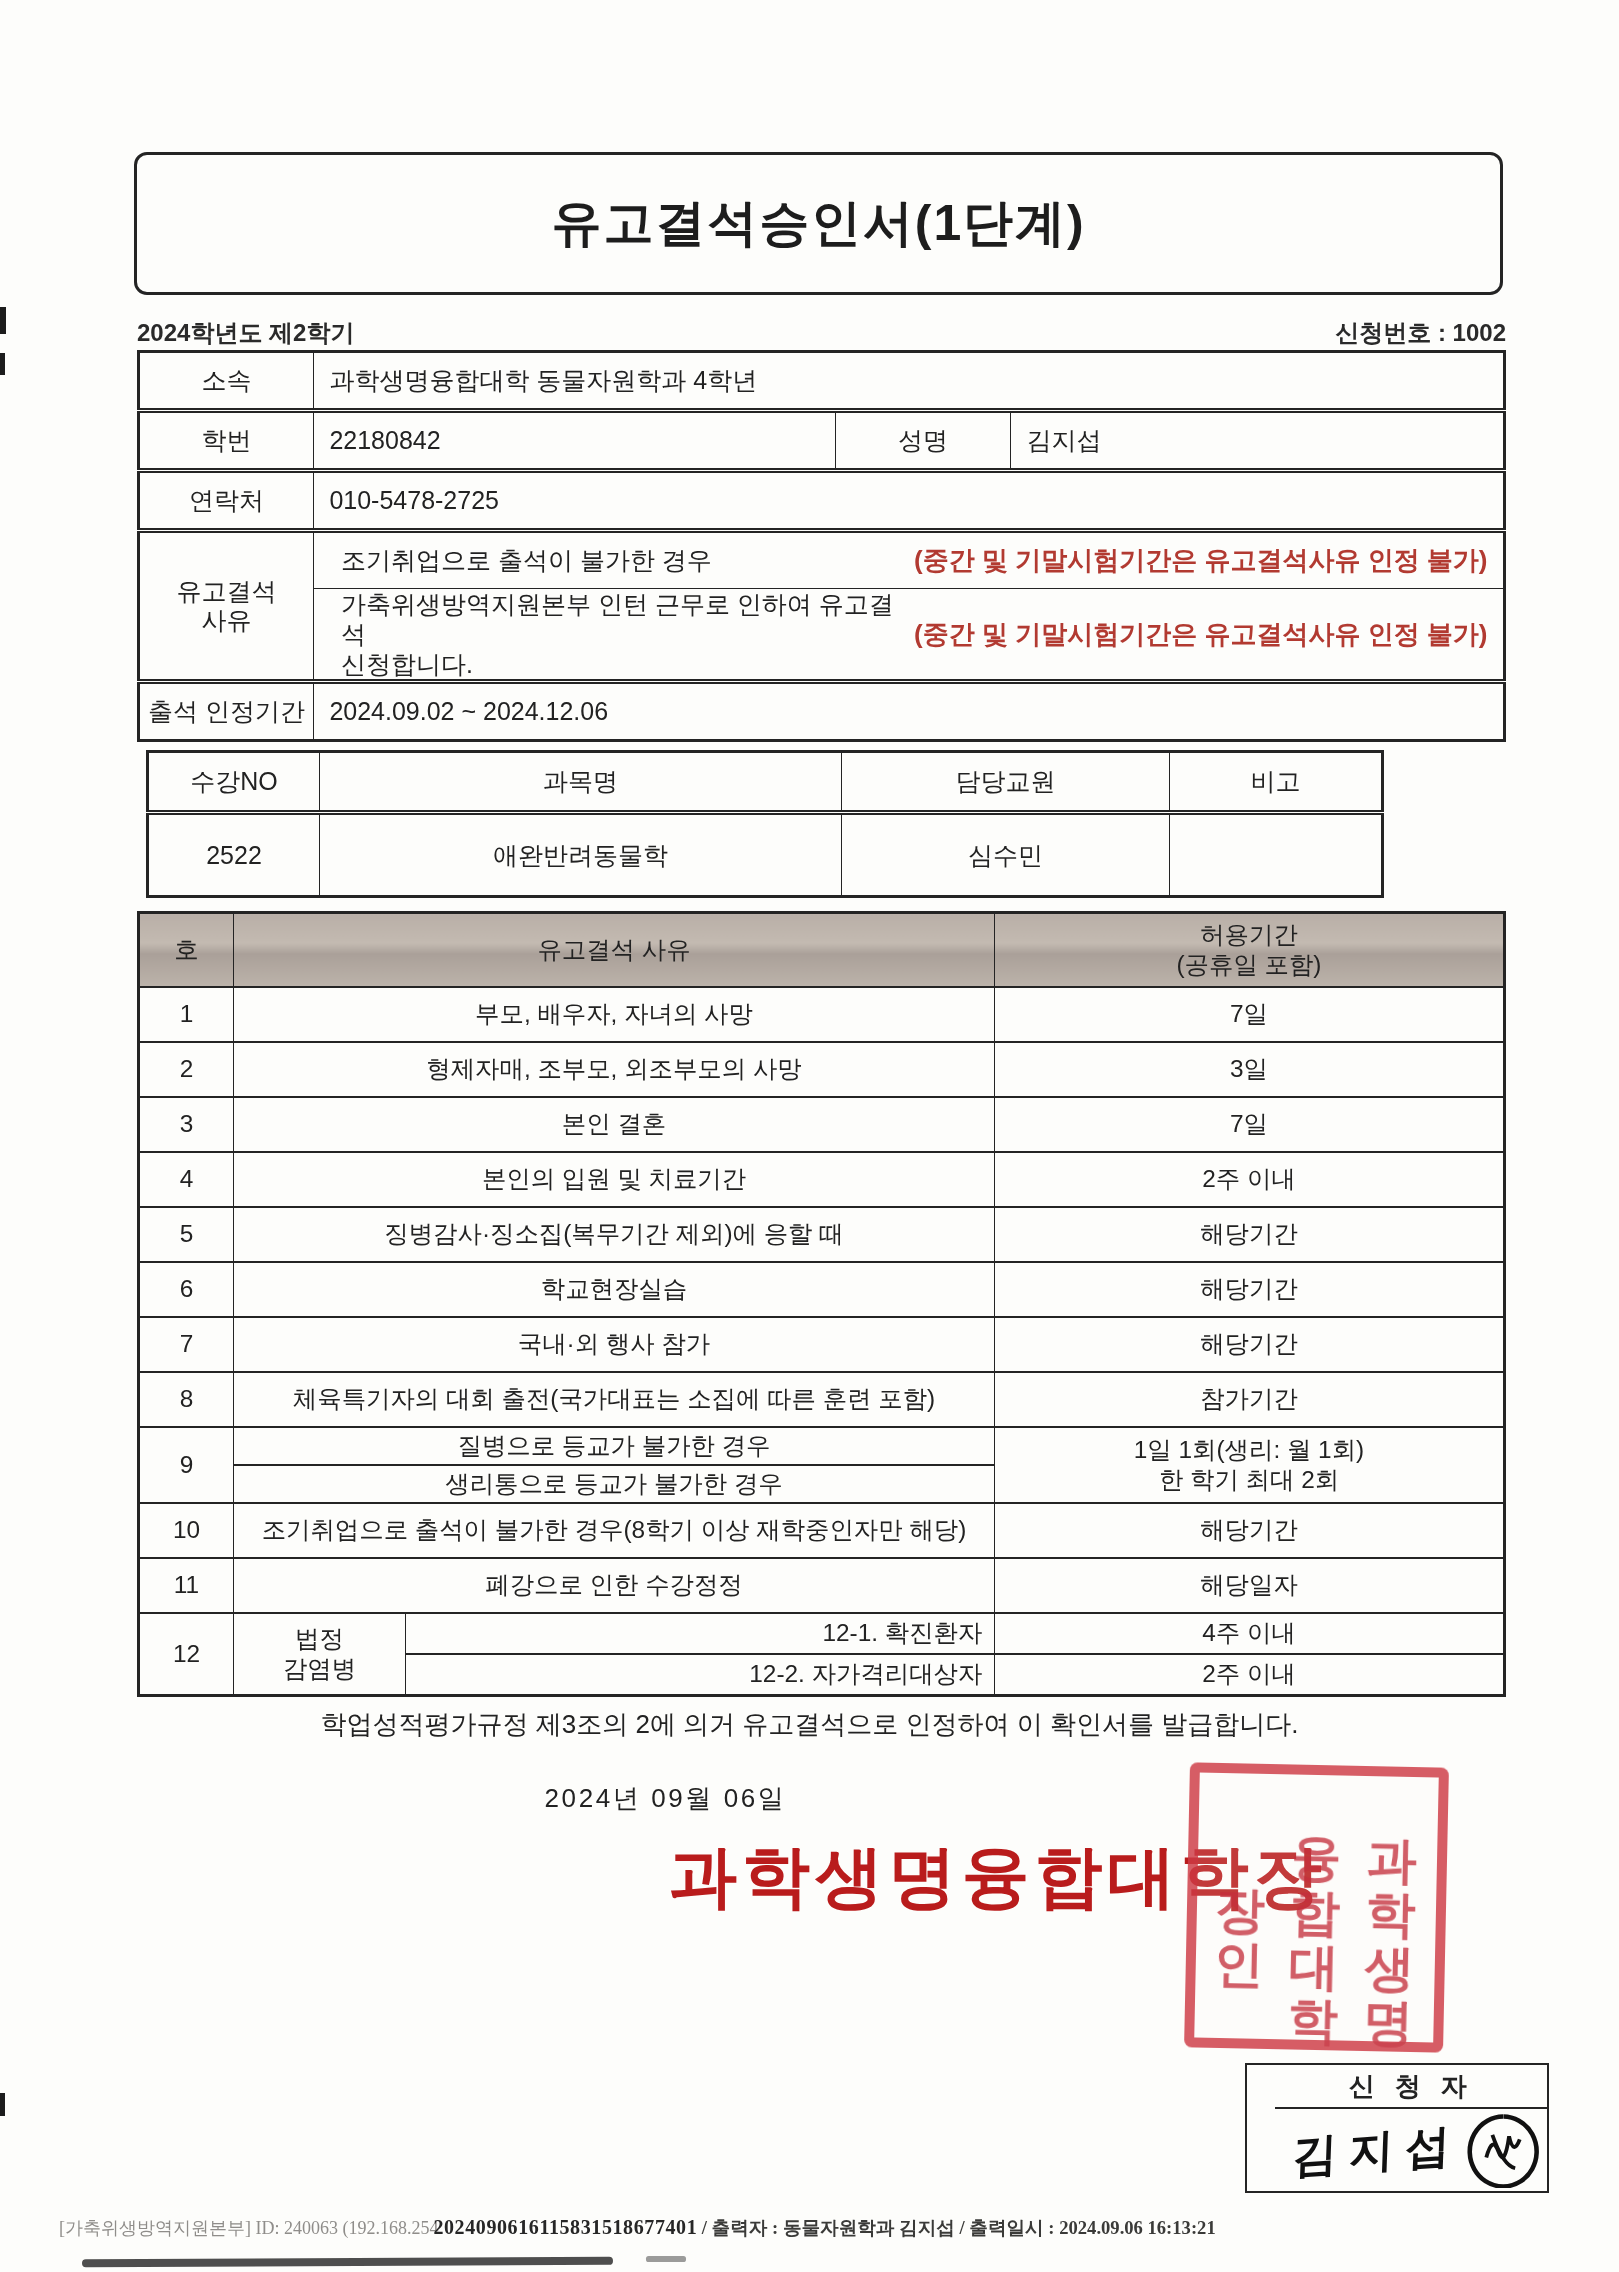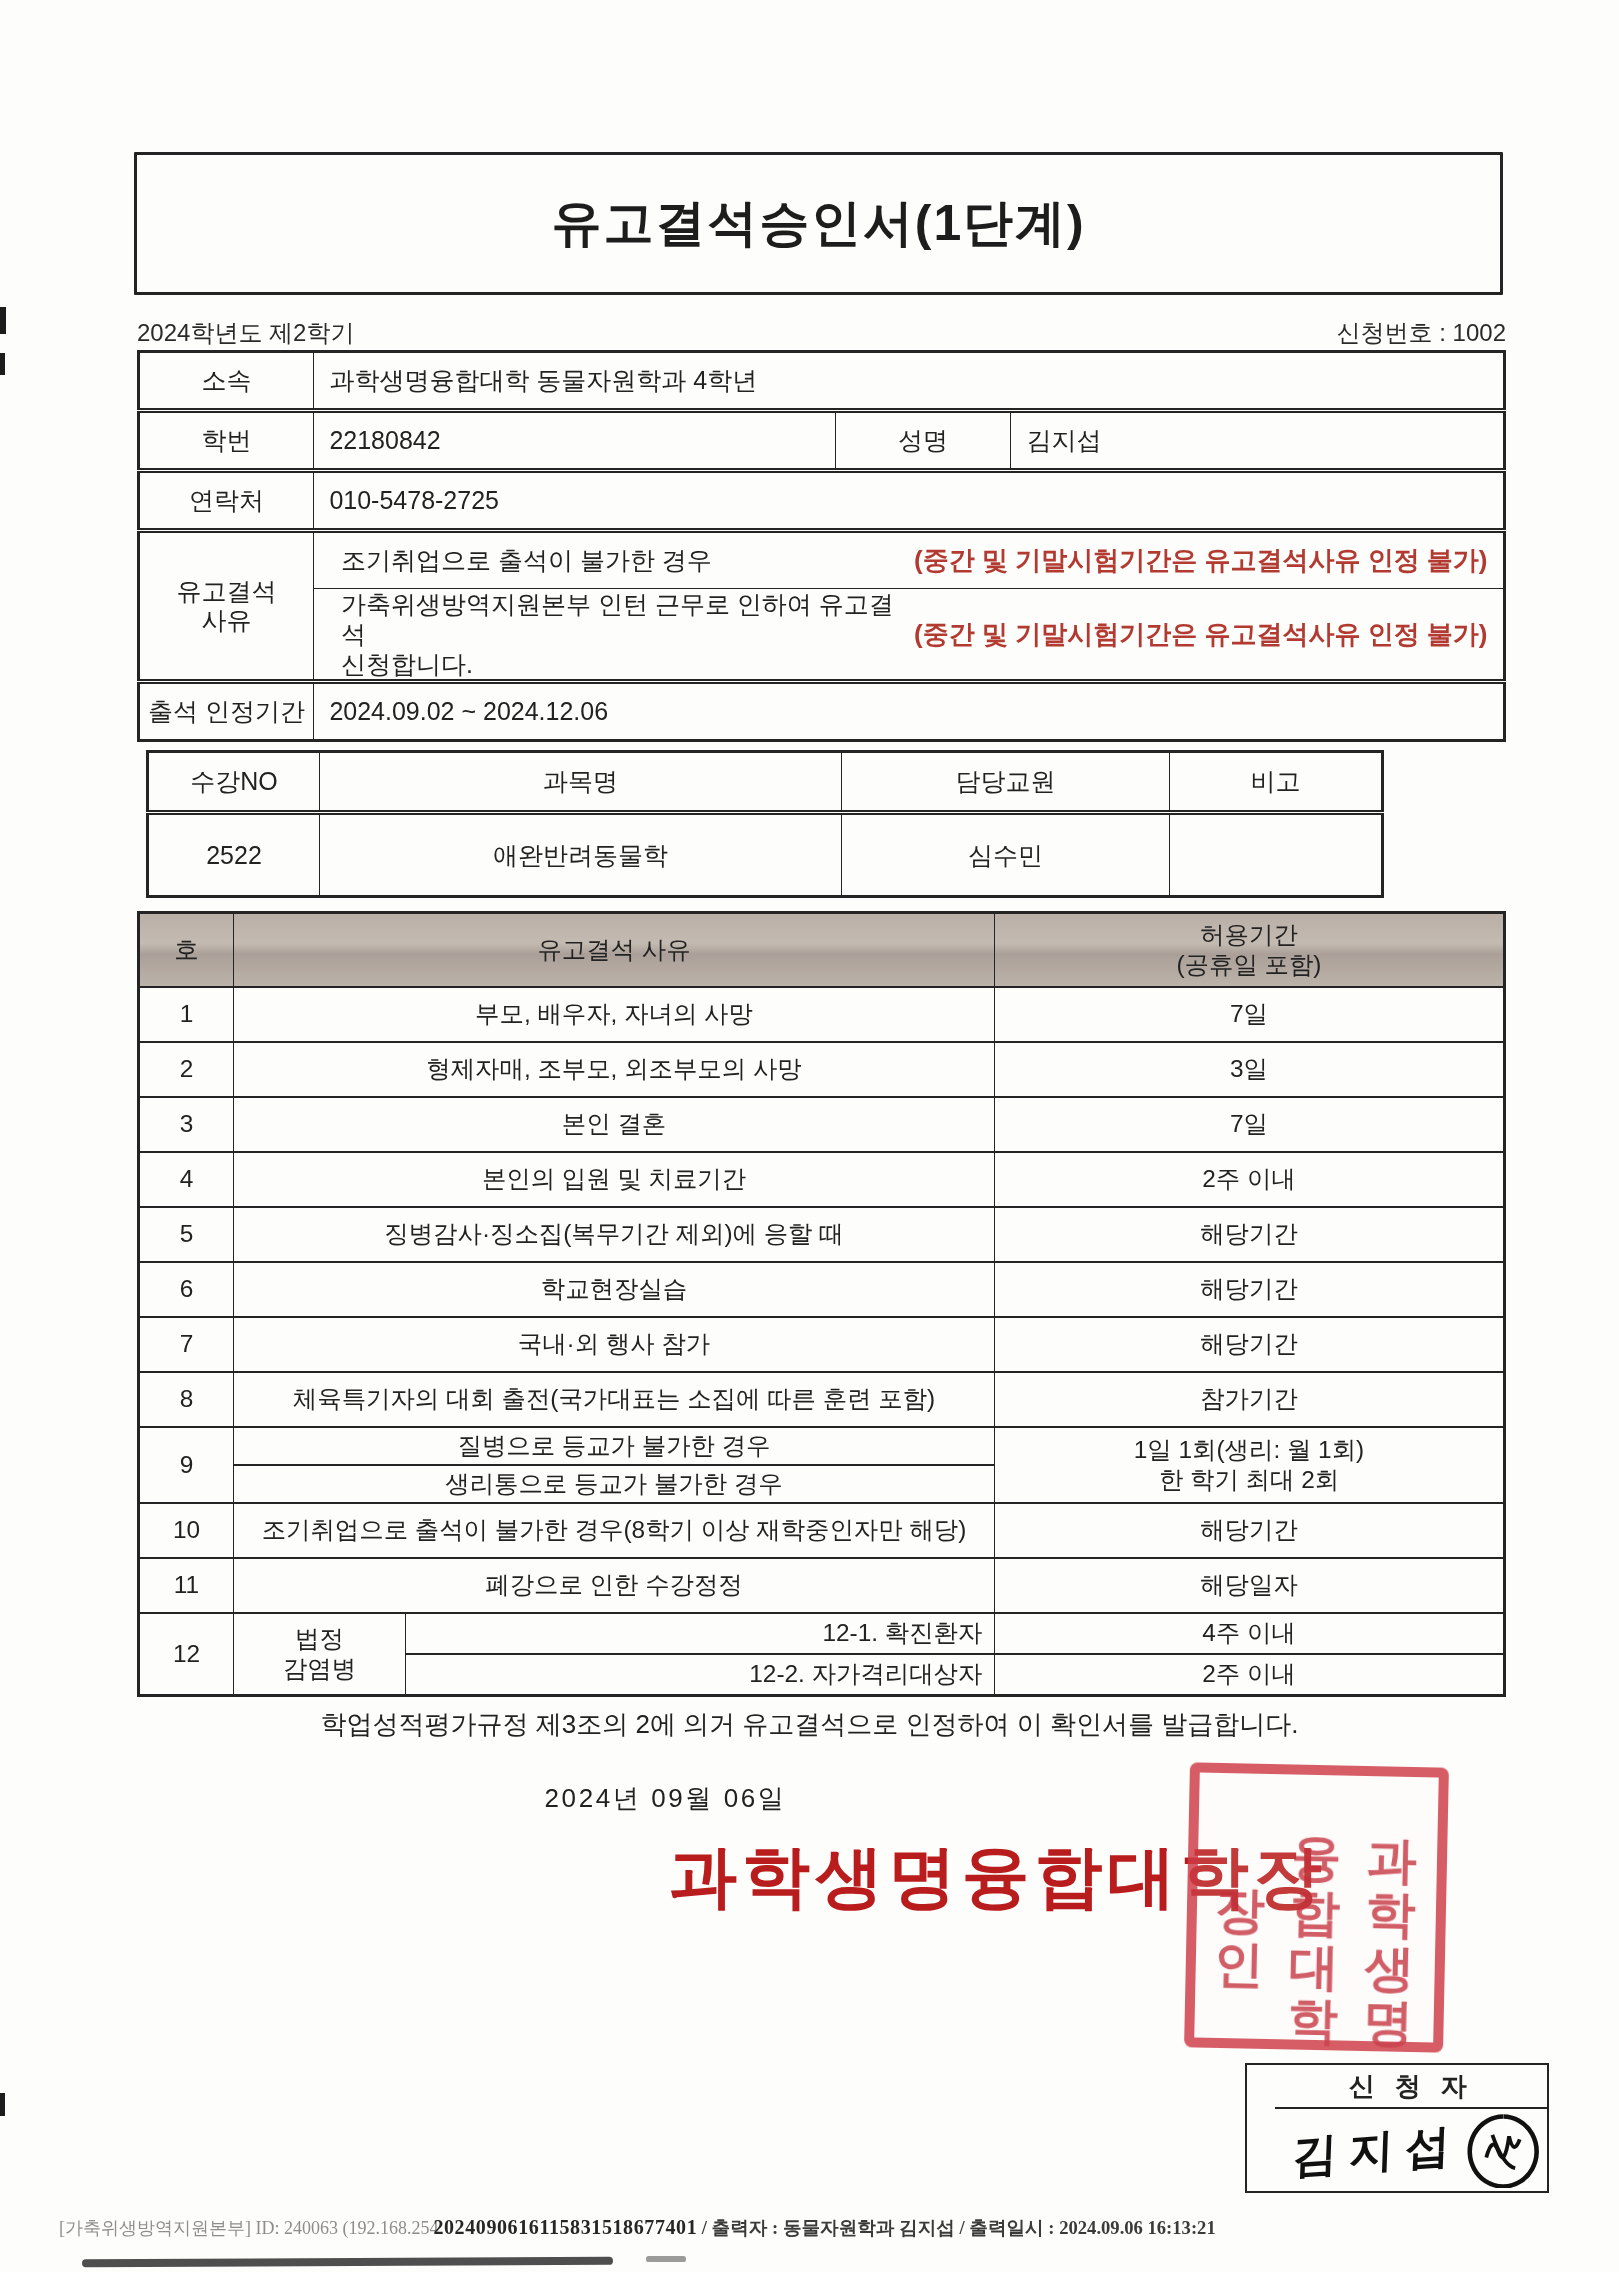--- a/index.html
+++ b/index.html
@@ -5,29 +5,29 @@
   html,body{margin:0;padding:0;background:#ffffff;}
   #page{
     position:relative;width:1619px;height:2273px;overflow:hidden;
     background:#fdfdfb;
     font-family:"Liberation Sans","DejaVu Sans",sans-serif;
     color:#242424;
   }
   
   .title-box{
     position:absolute;left:134px;top:152px;width:1363px;height:137px;
-    border:3.2px solid #242424;border-radius:1px;
+    border:3.2px solid #242424;border-radius:13px;
     display:flex;align-items:center;justify-content:center;
   }
   .title-box h1{margin:0;font-size:50px;font-weight:bold;letter-spacing:1.9px;color:#1d1d1d;}
   
   .meta-line{
     position:absolute;left:137px;top:317px;width:1369px;
     display:flex;justify-content:space-between;align-items:baseline;
-    font-size:24px;color:#2a2a2a;
+    font-size:24px;color:#2a2a2a;font-weight:bold;
   }
   
   table{border-collapse:collapse;table-layout:fixed;}
   td,th{font-weight:normal;font-size:25px;color:#222;padding:0 11.6px;overflow:hidden;}
   .info-table{position:absolute;left:137px;top:350px;width:1369px;border:3.9px solid #242424;}
   .info-table td{border:1.9px solid #242424;height:55px;}
   .info-table td.lab{text-align:center;padding:0 3.9px;line-height:1.15;}
   .info-table tr.dbl td{border-top:5.8px double #242424;}
   .val{text-align:left;padding-left:15.4px;}
   .reason-cell{position:relative;}

